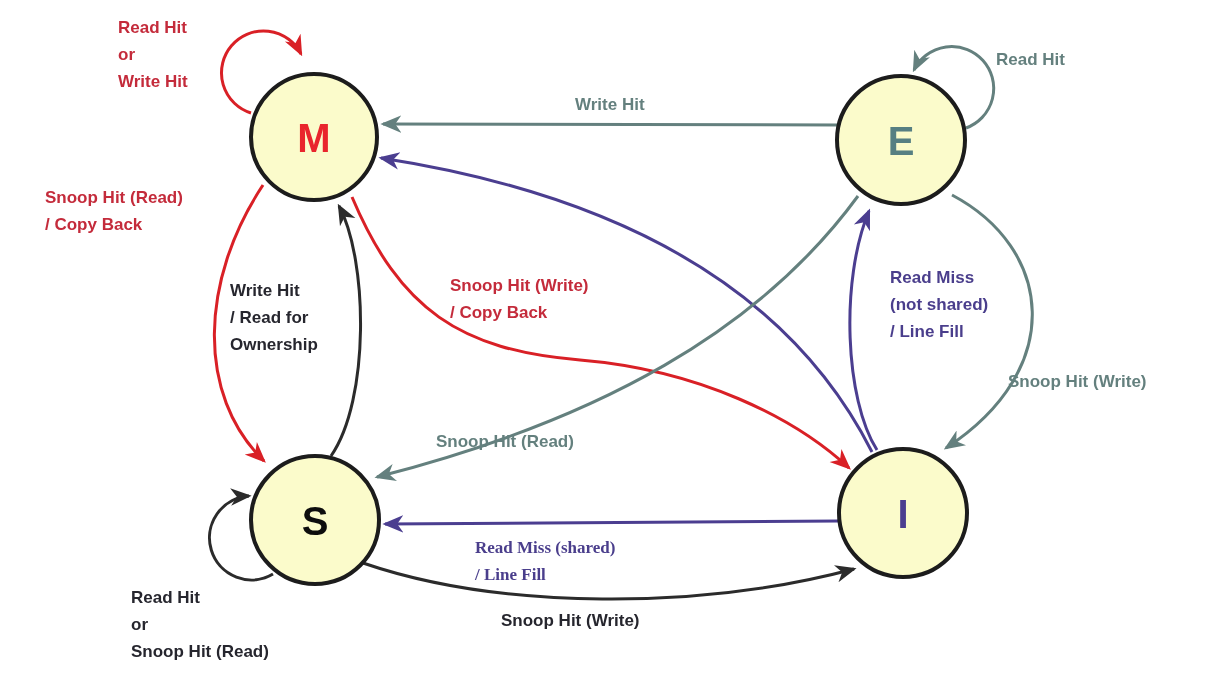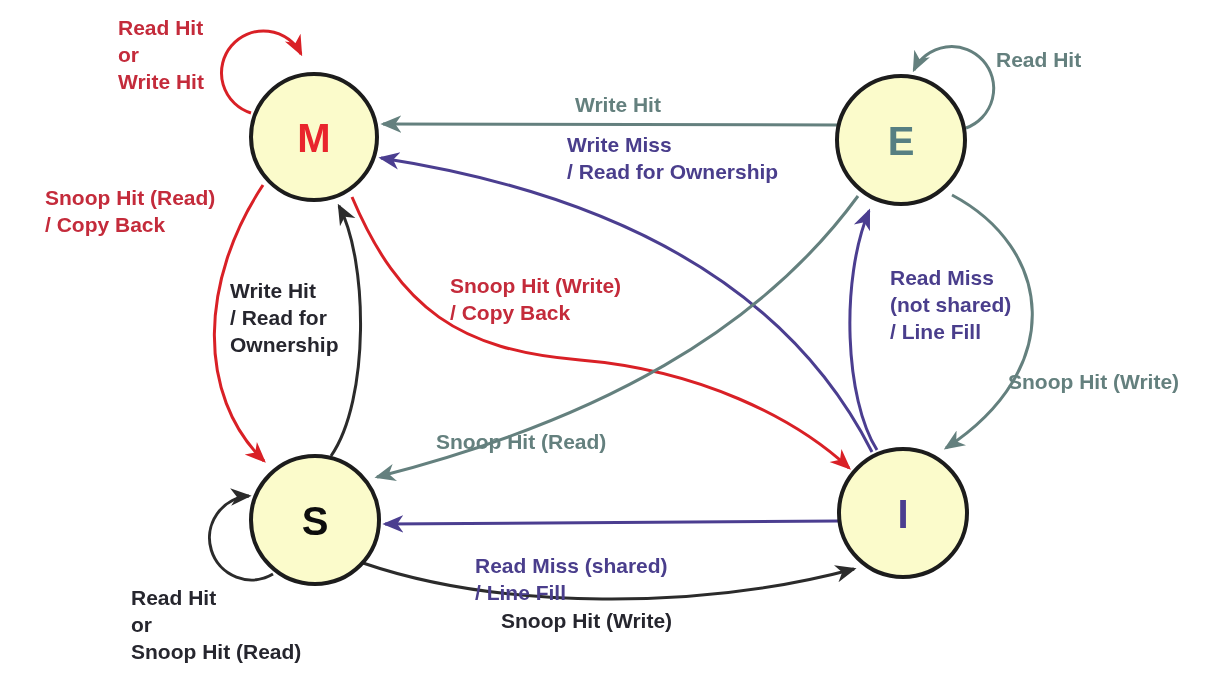--- a/index.html
+++ b/index.html
@@ -2,21 +2,21 @@
 <html><head>
 <meta charset="utf-8">
 <style>
   html,body { margin:0; padding:0; background:#ffffff; }
   .stage {
     position:relative; width:1223px; height:691px; background:#ffffff;
     font-family:"Liberation Sans", sans-serif; overflow:hidden;
   }
   .stage svg { position:absolute; left:0; top:0; }
   .lbl {
-    position:absolute; font-weight:bold; font-size:21px; line-height:27px;
+    position:absolute; font-weight:bold; font-size:17px; line-height:27px;
     white-space:pre-line; letter-spacing:0px;
   }
   .crimson { color:#C42B3B; }
   .gray    { color:#64807E; }
   .purple  { color:#4A3E8C; }
   .dark    { color:#26262E; }
   .state-letter {
     font-family:"Liberation Sans", sans-serif;
     font-weight:bold; font-size:40px; text-anchor:middle;
   }
@@ -73,33 +73,31 @@
       <text class="state-letter letter-s" x="315" y="535">S</text>
       <text class="state-letter letter-i" x="903" y="528">I</text>
     </g>
   </svg>
 
   <div class="lbl crimson" style="left:118px; top:14px;">Read Hit
 or
 Write Hit</div>
   <div class="lbl gray" style="left:996px; top:46px;">Read Hit</div>
   <div class="lbl gray" style="left:575px; top:91px;">Write Hit</div>
-  <div class="lbl purple" style="left:567px; top:131px;">Write Miss
-/ Read for Ownership</div>
   <div class="lbl crimson" style="left:45px; top:184px;">Snoop Hit (Read)
 / Copy Back</div>
   <div class="lbl dark" style="left:230px; top:277px;">Write Hit
 / Read for
 Ownership</div>
   <div class="lbl crimson" style="left:450px; top:272px;">Snoop Hit (Write)
 / Copy Back</div>
   <div class="lbl gray" style="left:436px; top:428px;">Snoop Hit (Read)</div>
   <div class="lbl purple" style="left:890px; top:264px;">Read Miss
 (not shared)
 / Line Fill</div>
   <div class="lbl gray" style="left:1008px; top:368px;">Snoop Hit (Write)</div>
-  <div class="lbl purple" style="left:475px; top:552px;">Read Miss (shared)
+  <div class="lbl purple" style="left:475px; top:534px;font-family:Liberation Serif, serif;">Read Miss (shared)
 / Line Fill</div>
   <div class="lbl dark" style="left:501px; top:607px;">Snoop Hit (Write)</div>
   <div class="lbl dark" style="left:131px; top:584px;">Read Hit
 or
 Snoop Hit (Read)</div>
 </div>
 
 </body></html>

